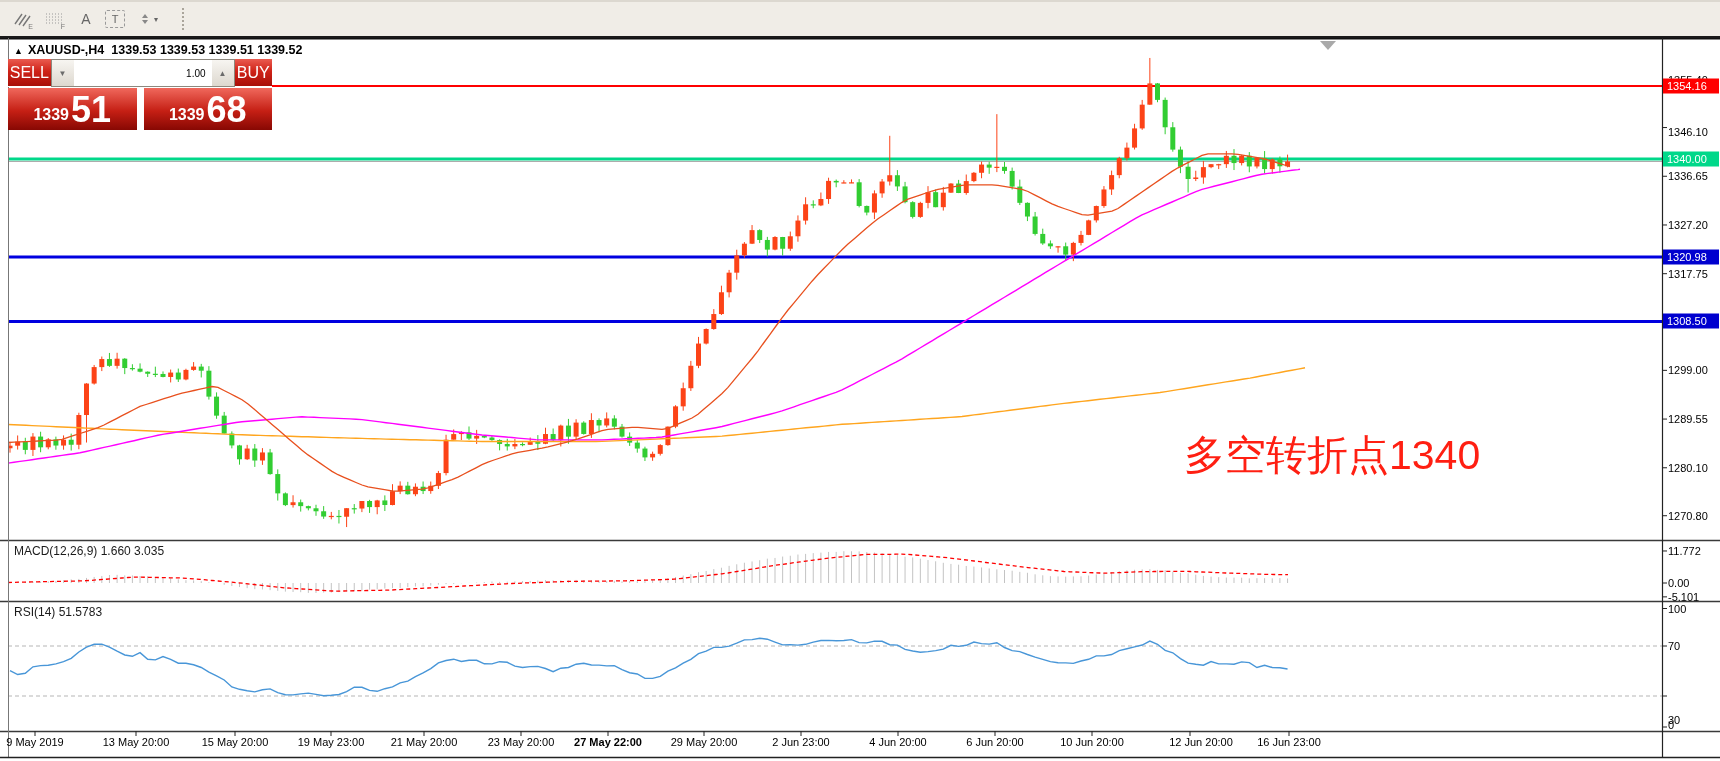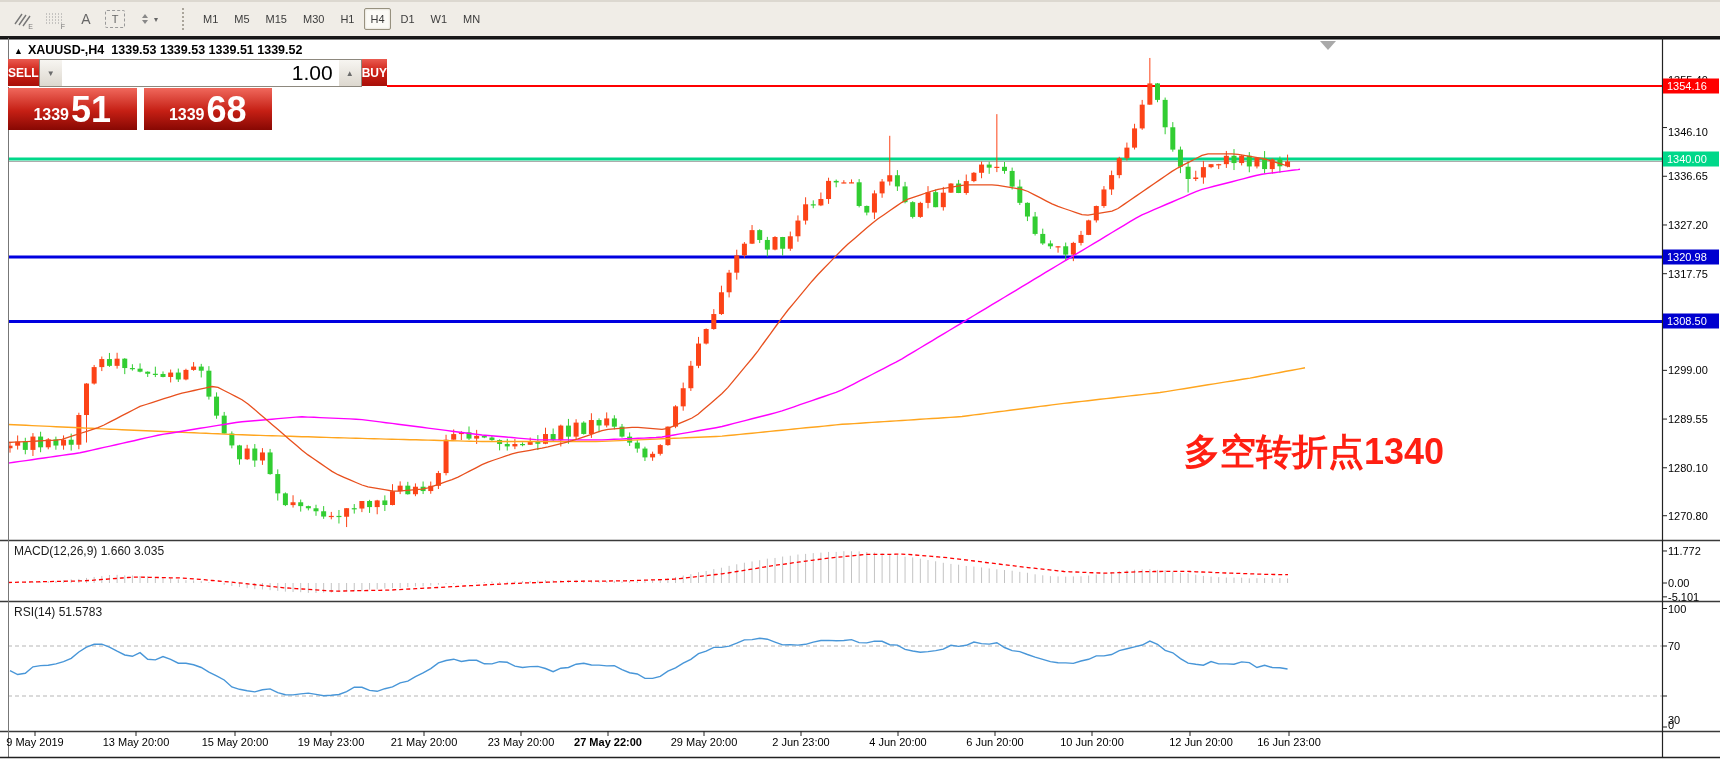--- a/index.html
+++ b/index.html
@@ -21,43 +21,43 @@
   
   #chart-root { position:absolute; left:0; top:38px; width:1480px; height:723px; background:#fff; }
   #svg-root { position:absolute; left:0; top:0; }
   #chart-title { position:absolute; left:14px; top:5px; font-size:12.5px; font-weight:bold; color:#000; }
   #chart-title .tri { font-size:9px; margin-right:5px; }
   #shift-triangle { position:absolute; left:1320px; top:3px; width:0; height:0;
     border-left:8px solid transparent; border-right:8px solid transparent; border-top:9px solid #a9a9a9; }
   
   #trade-panel { position:absolute; left:8px; top:21px; width:264px; }
   #tp-row1 { display:flex; height:28px; }
-  .tp-btn { color:#fff; font-size:12px; display:flex; align-items:center; justify-content:center;
+  .tp-btn { color:#fff; font-size:16px; display:flex; align-items:center; justify-content:center;
     background:linear-gradient(180deg,#ea5b50 0%,#cf2318 45%,#a80f08 100%);
-    border-bottom:1px solid #fff; cursor:pointer;font-weight:bold; }
+    border-bottom:1px solid #fff; cursor:pointer; }
   #tp-sell { width:66px; }
   #tp-buy  { width:58px; }
   #tp-spin { flex:1; display:flex; border:1px solid #8d887e; background:#fff; }
   .spin-btn { width:22px; background:linear-gradient(#f7f5f1,#ddd8cf); border:none; font-size:8px; color:#6b6b6b; cursor:pointer; }
-  #tp-volume { flex:1; border:none; outline:none; text-align:right; font-size:21px; padding-right:6px; color:#000;
+  #tp-volume { flex:1; border:none; outline:none; text-align:right; font-size:10px; padding-right:6px; color:#000;
     font-family:"Liberation Sans", sans-serif; }
   #tp-row2 { display:flex; height:42px; margin-top:1px; }
   .big-quote { flex:1; color:#fff; display:flex; align-items:flex-end; justify-content:center;
     background:linear-gradient(180deg,#f0685c 0%,#c51f14 55%,#870803 100%); padding-bottom:2px; cursor:pointer;text-align:center; }
   .big-quote .small { font-size:16px; font-weight:bold; margin:0 2px 4px 0; }
   .big-quote .big { font-size:36px; font-weight:bold; line-height:36px; }
   #bq-gap { width:7px; background:#fff; }
   
   .ptick { position:absolute; left:1668px; transform:translateY(-50%); font-size:11px; color:#000; white-space:nowrap; }
   .pbadge { position:absolute; left:1663px; transform:translateY(-50%); width:56px; height:15px; line-height:15px;
     font-size:11px; color:#fff; padding-left:4px; white-space:nowrap; }
   .ind-label { position:absolute; left:14px; font-size:12px; color:#1a1a1a; }
   .tlabel { position:absolute; transform:translateX(-50%); top:698px; font-size:11px; color:#000; white-space:nowrap; }
   
-  #annotation { position:absolute; left:1184px; top:390px; font-size:36px; font-weight:700; white-space:nowrap;text-align:center; }
+  #annotation { position:absolute; left:1184px; top:390px; font-size:41px; font-weight:400; white-space:nowrap;text-align:center; }
 </style>
 </head>
 <body>
 
 <div id="toolbar">
   <div class="tool-btn">
     <svg width="18" height="16">
         <path d="M2 13 L9 3 M6 14 L13 4 M10 15 L17 5" stroke="#777" stroke-width="1.4" fill="none"></path>
       </svg>
     <span class="tool-sub">E</span>
@@ -71,31 +71,20 @@
   <div class="tool-btn" style="font-size:14px;color:#666;">A</div>
   <div class="tool-btn" style="font-size:11px;color:#666;border:1px dashed #999;width:20px;height:18px;">T</div>
   <div class="tool-btn" style="width:34px;">
     <svg width="14" height="14">
         <path d="M4 6 L7 2 L10 6 Z" fill="#888"></path>
         <path d="M4 8 L7 12 L10 8 Z" fill="#888"></path>
       </svg>
     <span class="caret">▾</span>
   </div>
   <div class="grip"></div>
-  <div id="tf-group" style="display: flex;">
-      <div class="tf-btn">M1</div>
-      <div class="tf-btn">M5</div>
-      <div class="tf-btn">M15</div>
-      <div class="tf-btn">M30</div>
-      <div class="tf-btn">H1</div>
-      <div class="tf-btn active">H4</div>
-      <div class="tf-btn">D1</div>
-      <div class="tf-btn">W1</div>
-      <div class="tf-btn">MN</div>
-    </div>
 </div>
 
 <div id="chart-root">
   <svg id="svg-root" width="1720" height="723">
       <defs>
         <clipPath id="clip-main">
           <rect x="8" y="2" width="1654" height="500"></rect>
         </clipPath>
       </defs>
       <g clip-path="url(#clip-main)">

